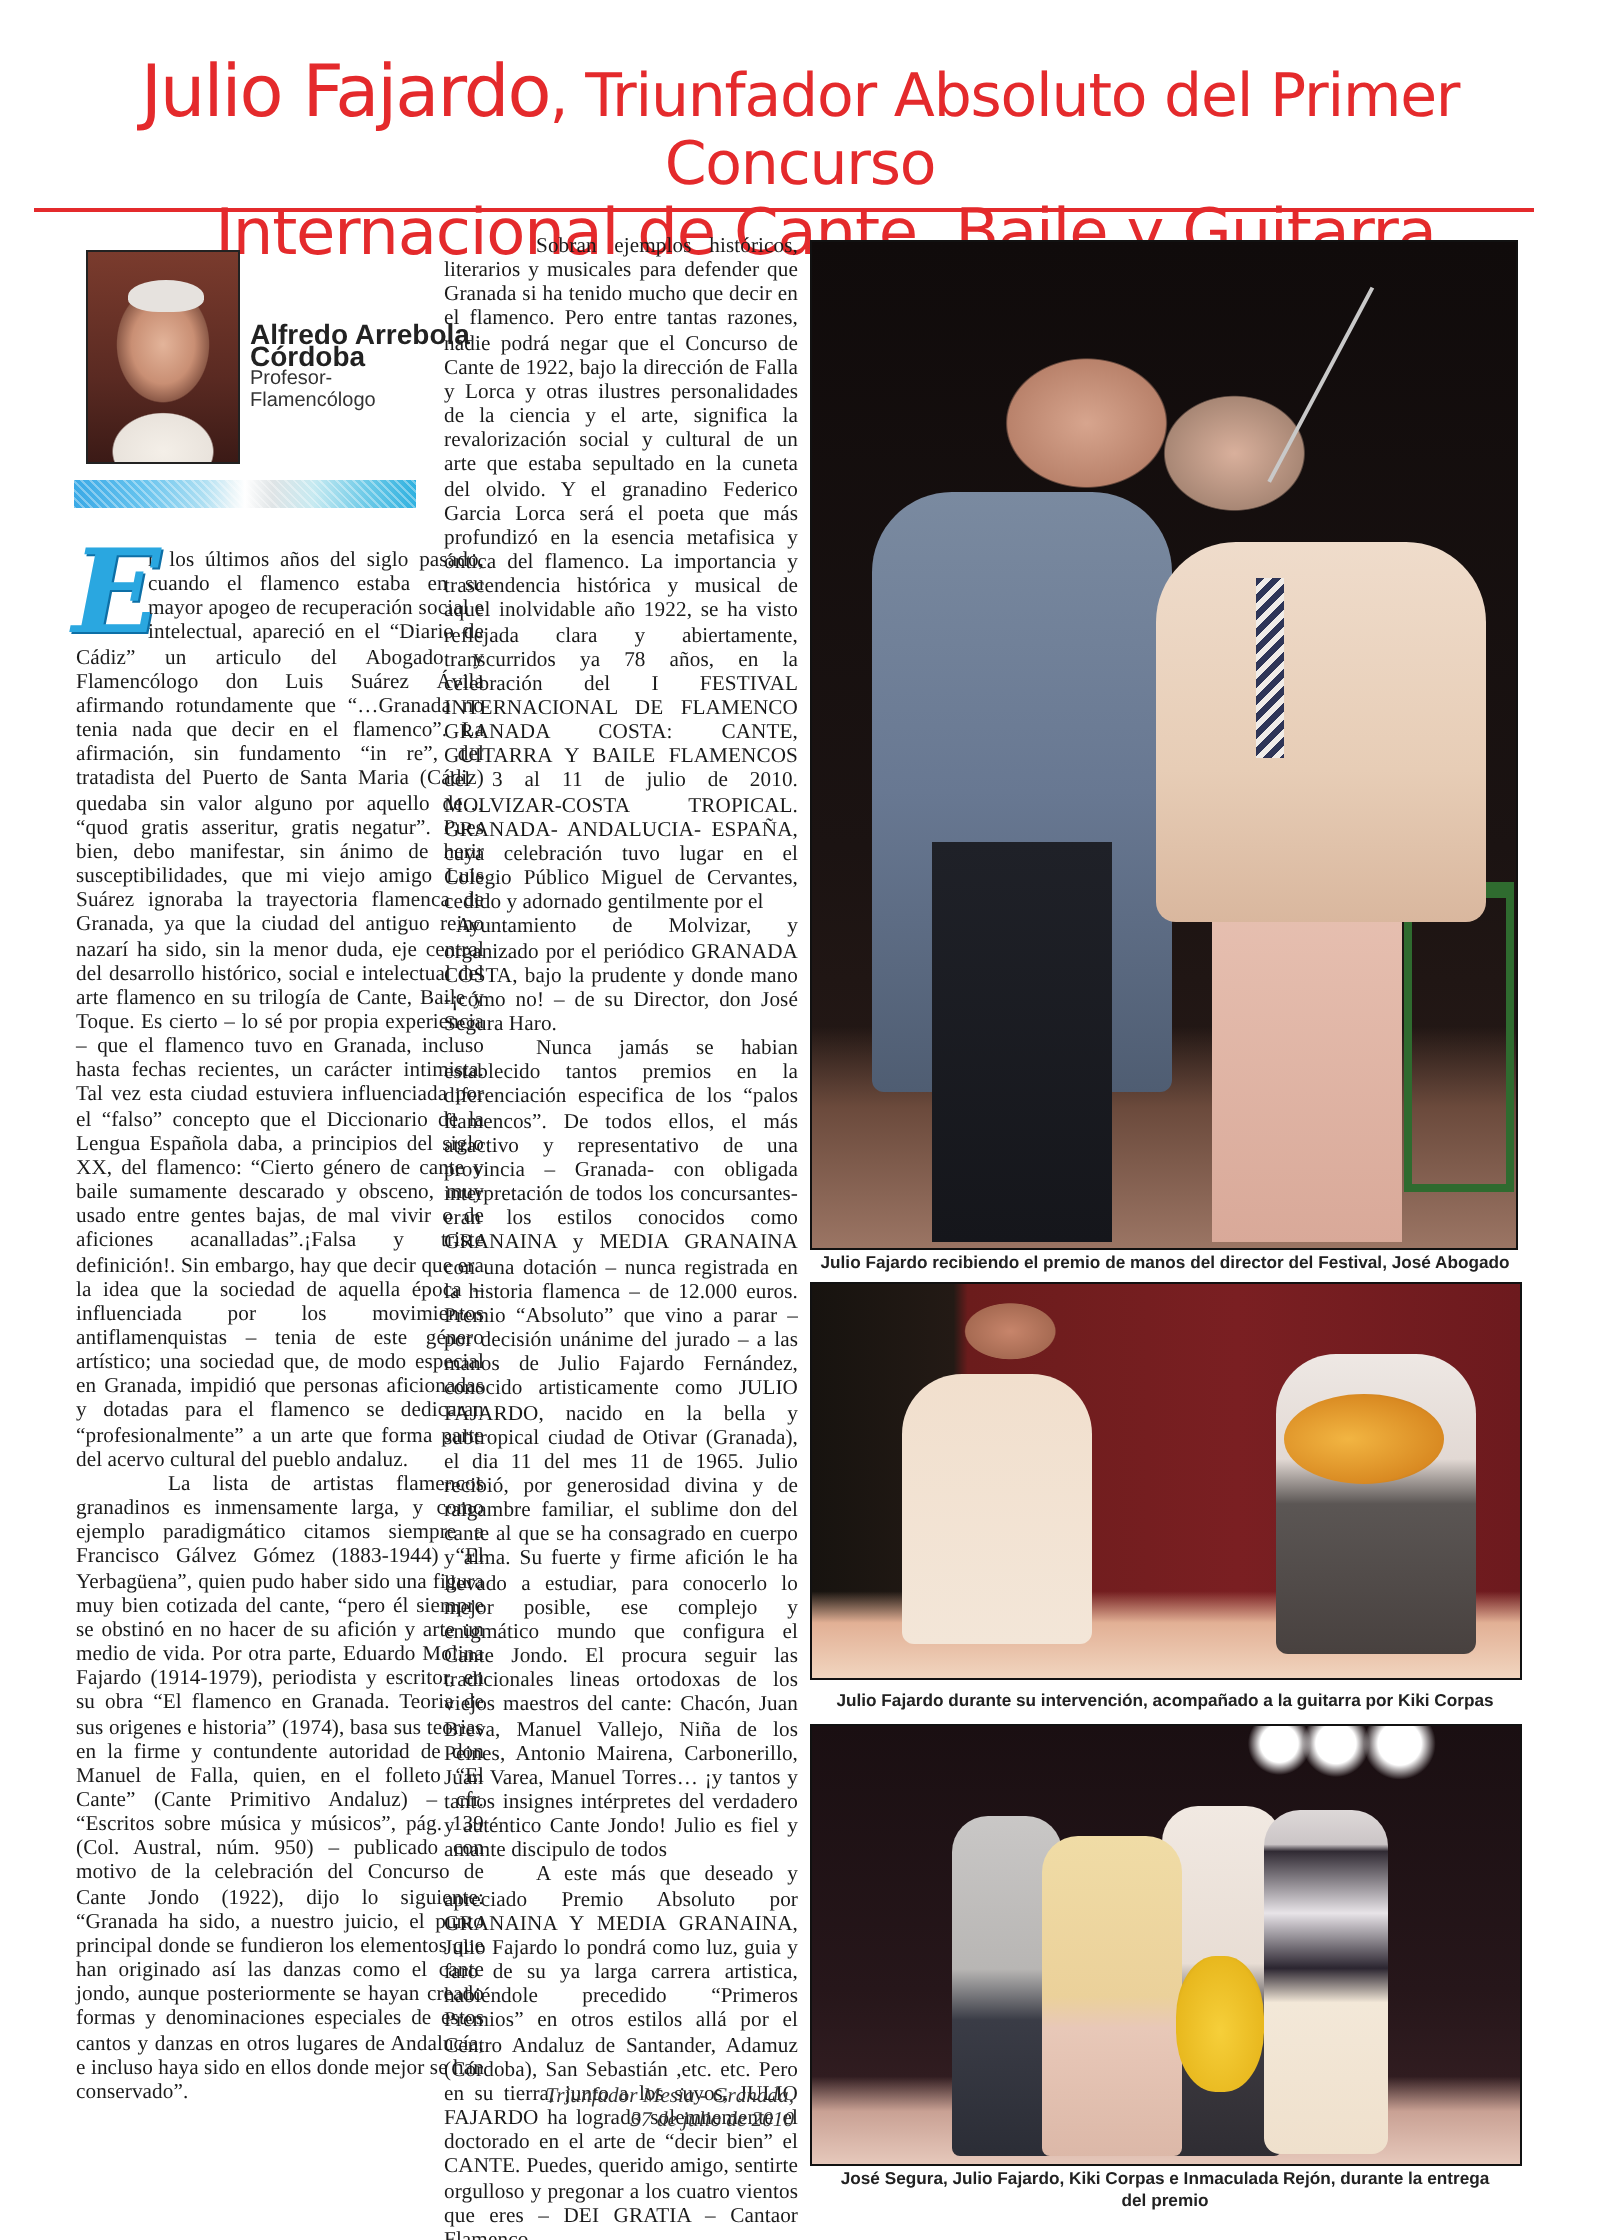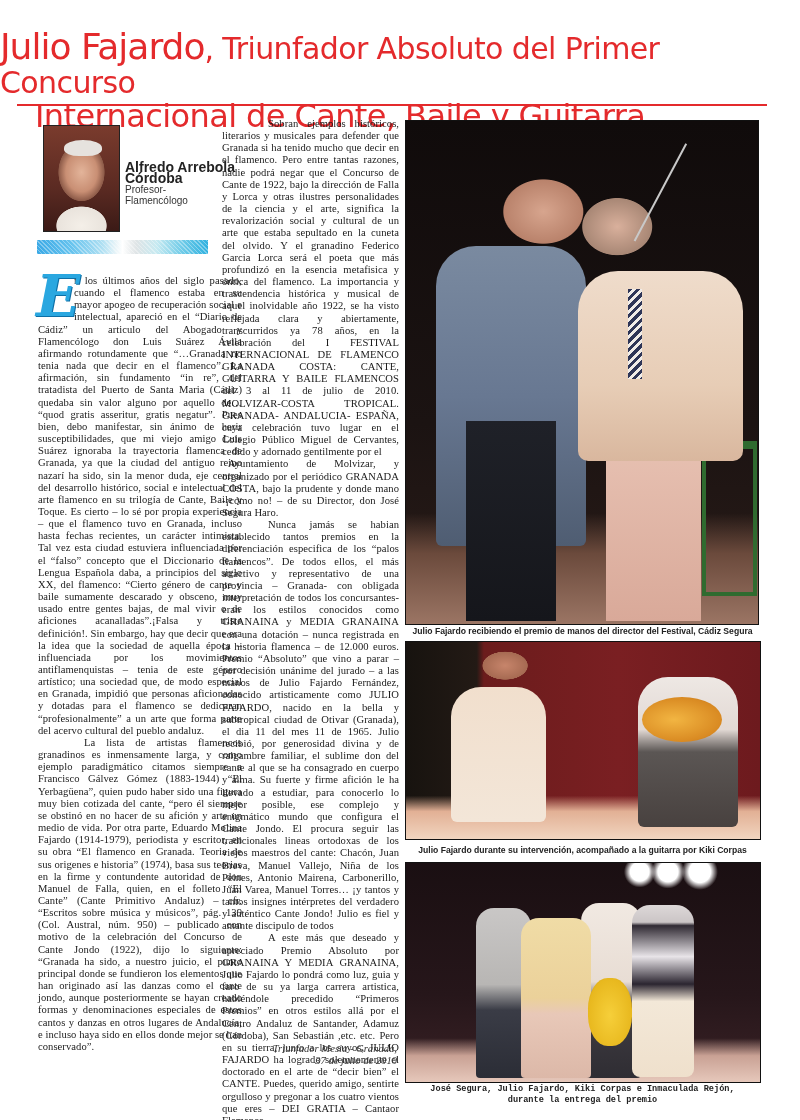--- a/index.html
+++ b/index.html
@@ -1,19 +1,19 @@
 <!DOCTYPE html>
 <html><head>
 <meta charset="utf-8">
 <style>
   * { box-sizing: border-box; margin: 0; padding: 0; }
   html, body { width: 800px; height: 1120px; background: #ffffff; overflow: hidden; }
   body { position: relative; font-family: "Liberation Serif", serif; color: #1a1a1a; }
 
-  .headline { position: absolute; left: 0; top: 30px; width: 800px; text-align: left; color: #e42a2c; font-family: "DejaVu Sans", sans-serif; font-weight: normal; letter-spacing: -0.6px; }
+  .headline { position: absolute; left: 0; top: 30px; width: 800px; text-align: center; color: #e42a2c; font-family: "DejaVu Sans", sans-serif; font-weight: normal; letter-spacing: -0.6px; }
   .headline .l1 { display: block; font-size: 30px; line-height: 34px; }
   .headline .l1 .big { font-size: 36px; letter-spacing: -1px; }
   .headline .l2 { display: block; font-size: 32px; line-height: 32px; margin-left: 35px; }
   .rule { position: absolute; left: 17px; top: 104px; width: 750px; height: 2px; background: #e42a2c; }
 
   
   .author-photo { position: absolute; left: 43px; top: 125px; width: 77px; height: 107px; border: 1px solid #222; overflow: hidden;
     background: radial-gradient(ellipse 38% 34% at 50% 44%, #e3b49a 0%, #c98f74 55%, #8c5a48 80%, transparent 82%),
                 radial-gradient(ellipse 55% 30% at 50% 95%, #f4efe8 0%, #e9e3dc 60%, transparent 62%),
                 linear-gradient(180deg, #7a3b2d 0%, #5a2a22 60%, #3b1a16 100%); }
@@ -70,21 +70,21 @@
       linear-gradient(180deg, #1a0f12 0%, #26161a 60%, #3a2226 100%); }
   .photo-3 .p1 { position: absolute; left: 70px; top: 45px; width: 55px; height: 170px; background: linear-gradient(180deg, #c9c7c6 0%, #b8b6b4 45%, #3a3c46 60%, #2b2d36 100%); border-radius: 18px 18px 4px 4px; }
   .photo-3 .p2 { position: absolute; left: 115px; top: 55px; width: 70px; height: 160px; background: linear-gradient(180deg, #f0dca6 0%, #ebd19a 50%, #e8c8b8 60%, #dcb8a8 100%); border-radius: 18px 18px 4px 4px; }
   .photo-3 .p3 { position: absolute; left: 175px; top: 40px; width: 60px; height: 175px; background: linear-gradient(180deg, #f1e9e2 0%, #e8ddd4 45%, #3f3c42 60%, #2f2d33 100%); border-radius: 18px 18px 4px 4px; }
   .photo-3 .guitar { position: absolute; left: 182px; top: 115px; width: 44px; height: 68px; border-radius: 45%; background: radial-gradient(ellipse at 50% 55%, #f6cf3a 0%, #e8b81e 70%, #b88a0e 100%); }
   .photo-3 .p4 { position: absolute; left: 226px; top: 42px; width: 62px; height: 172px; background: linear-gradient(180deg, #ddd8d8 0%, #cbc5c6 10%, #302a33 12%, #e8e4e8 30%, #2b2530 46%, #f3e8d8 56%, #efe0cc 100%); border-radius: 18px 18px 8px 8px; }
 
   .caption { position: absolute; left: 400px; width: 365px; text-align: center; font-family: "Liberation Sans", sans-serif; font-weight: bold; font-size: 8.6px; line-height: 11px; color: #222; }
   .cap-1 { top: 626px; }
   .cap-2 { top: 845px; }
-  .cap-3 { top: 1084px; padding: 0 20px; font-family: Liberation Mono, monospace; }
+  .cap-3 { top: 1084px; padding: 0 20px; }
 </style>
 </head>
 <body>
 
 <h1 class="headline">
   <span class="l1"><span class="big">Julio Fajardo</span><span>, Triunfador Absoluto del Primer Concurso</span></span>
   <span class="l2">Internacional de Cante, Baile y Guitarra.</span>
 </h1>
 <div class="rule"></div>
 
@@ -121,21 +121,21 @@
 
 <div class="photo photo-1">
   <div class="suit-l"></div>
   <div class="legs-l"></div>
   <div class="chair"></div>
   <div class="legs-r"></div>
   <div class="suit-r"></div>
   <div class="tie"></div>
   <div class="trophy"></div>
 </div>
-<div class="caption cap-1">Julio Fajardo recibiendo el premio de manos del director del Festival, Cádiz Segura</div>
+<div class="caption cap-1">Julio Fajardo recibiendo el premio de manos del director del Festival, José Abogado</div>
 
 <div class="photo photo-2">
   <div class="chair-a"></div>
   <div class="singer"></div>
   <div class="chair-b"></div>
   <div class="guitarist"></div>
   <div class="guitar"></div>
 </div>
 <div class="caption cap-2">Julio Fajardo durante su intervención, acompañado a la guitarra por Kiki Corpas</div>
 

